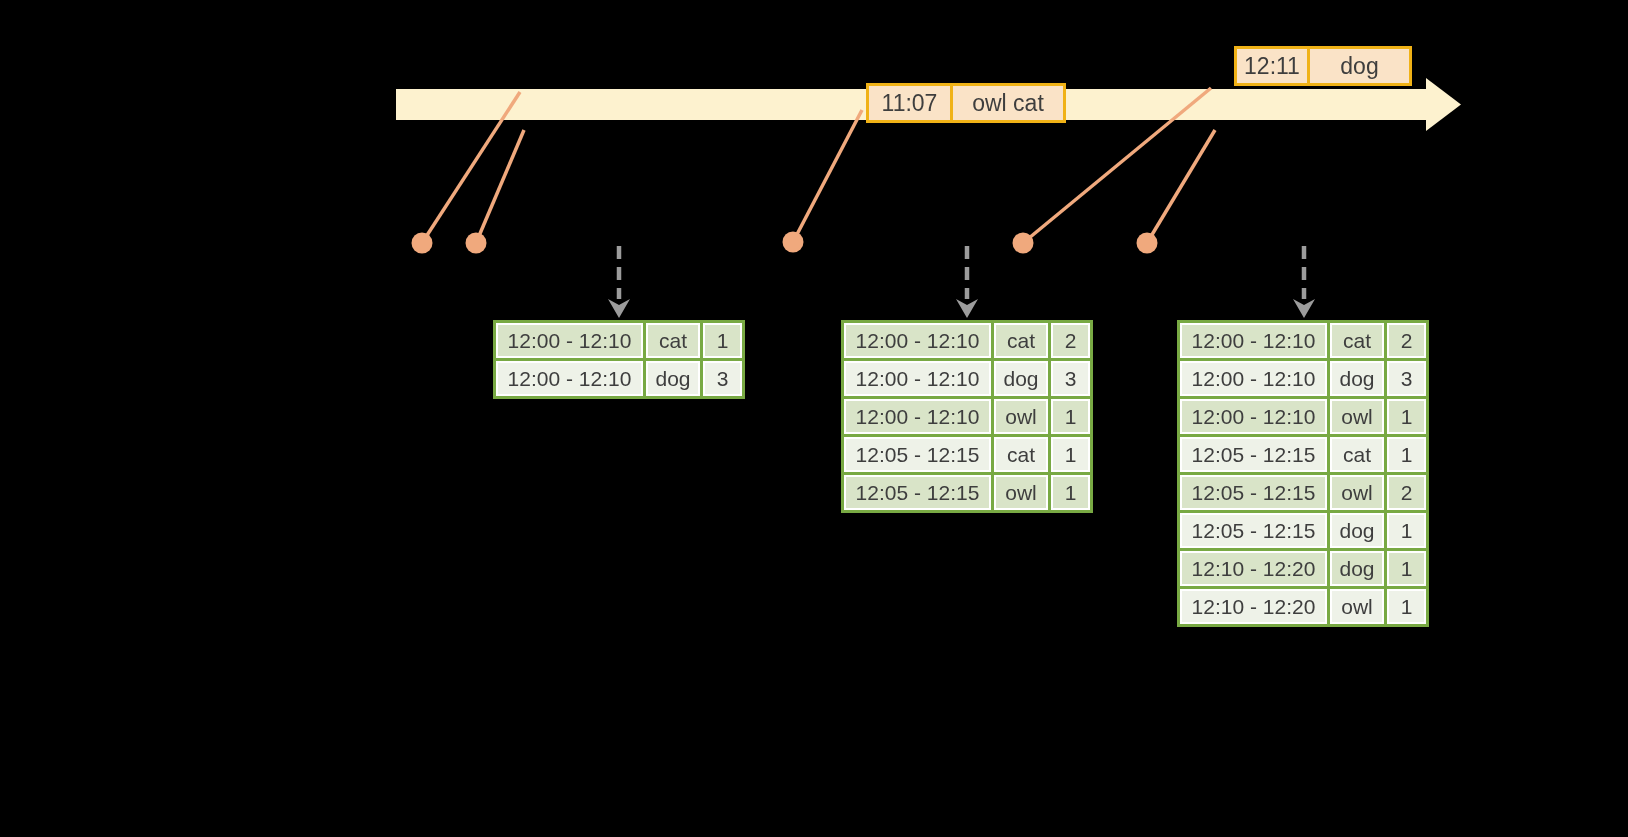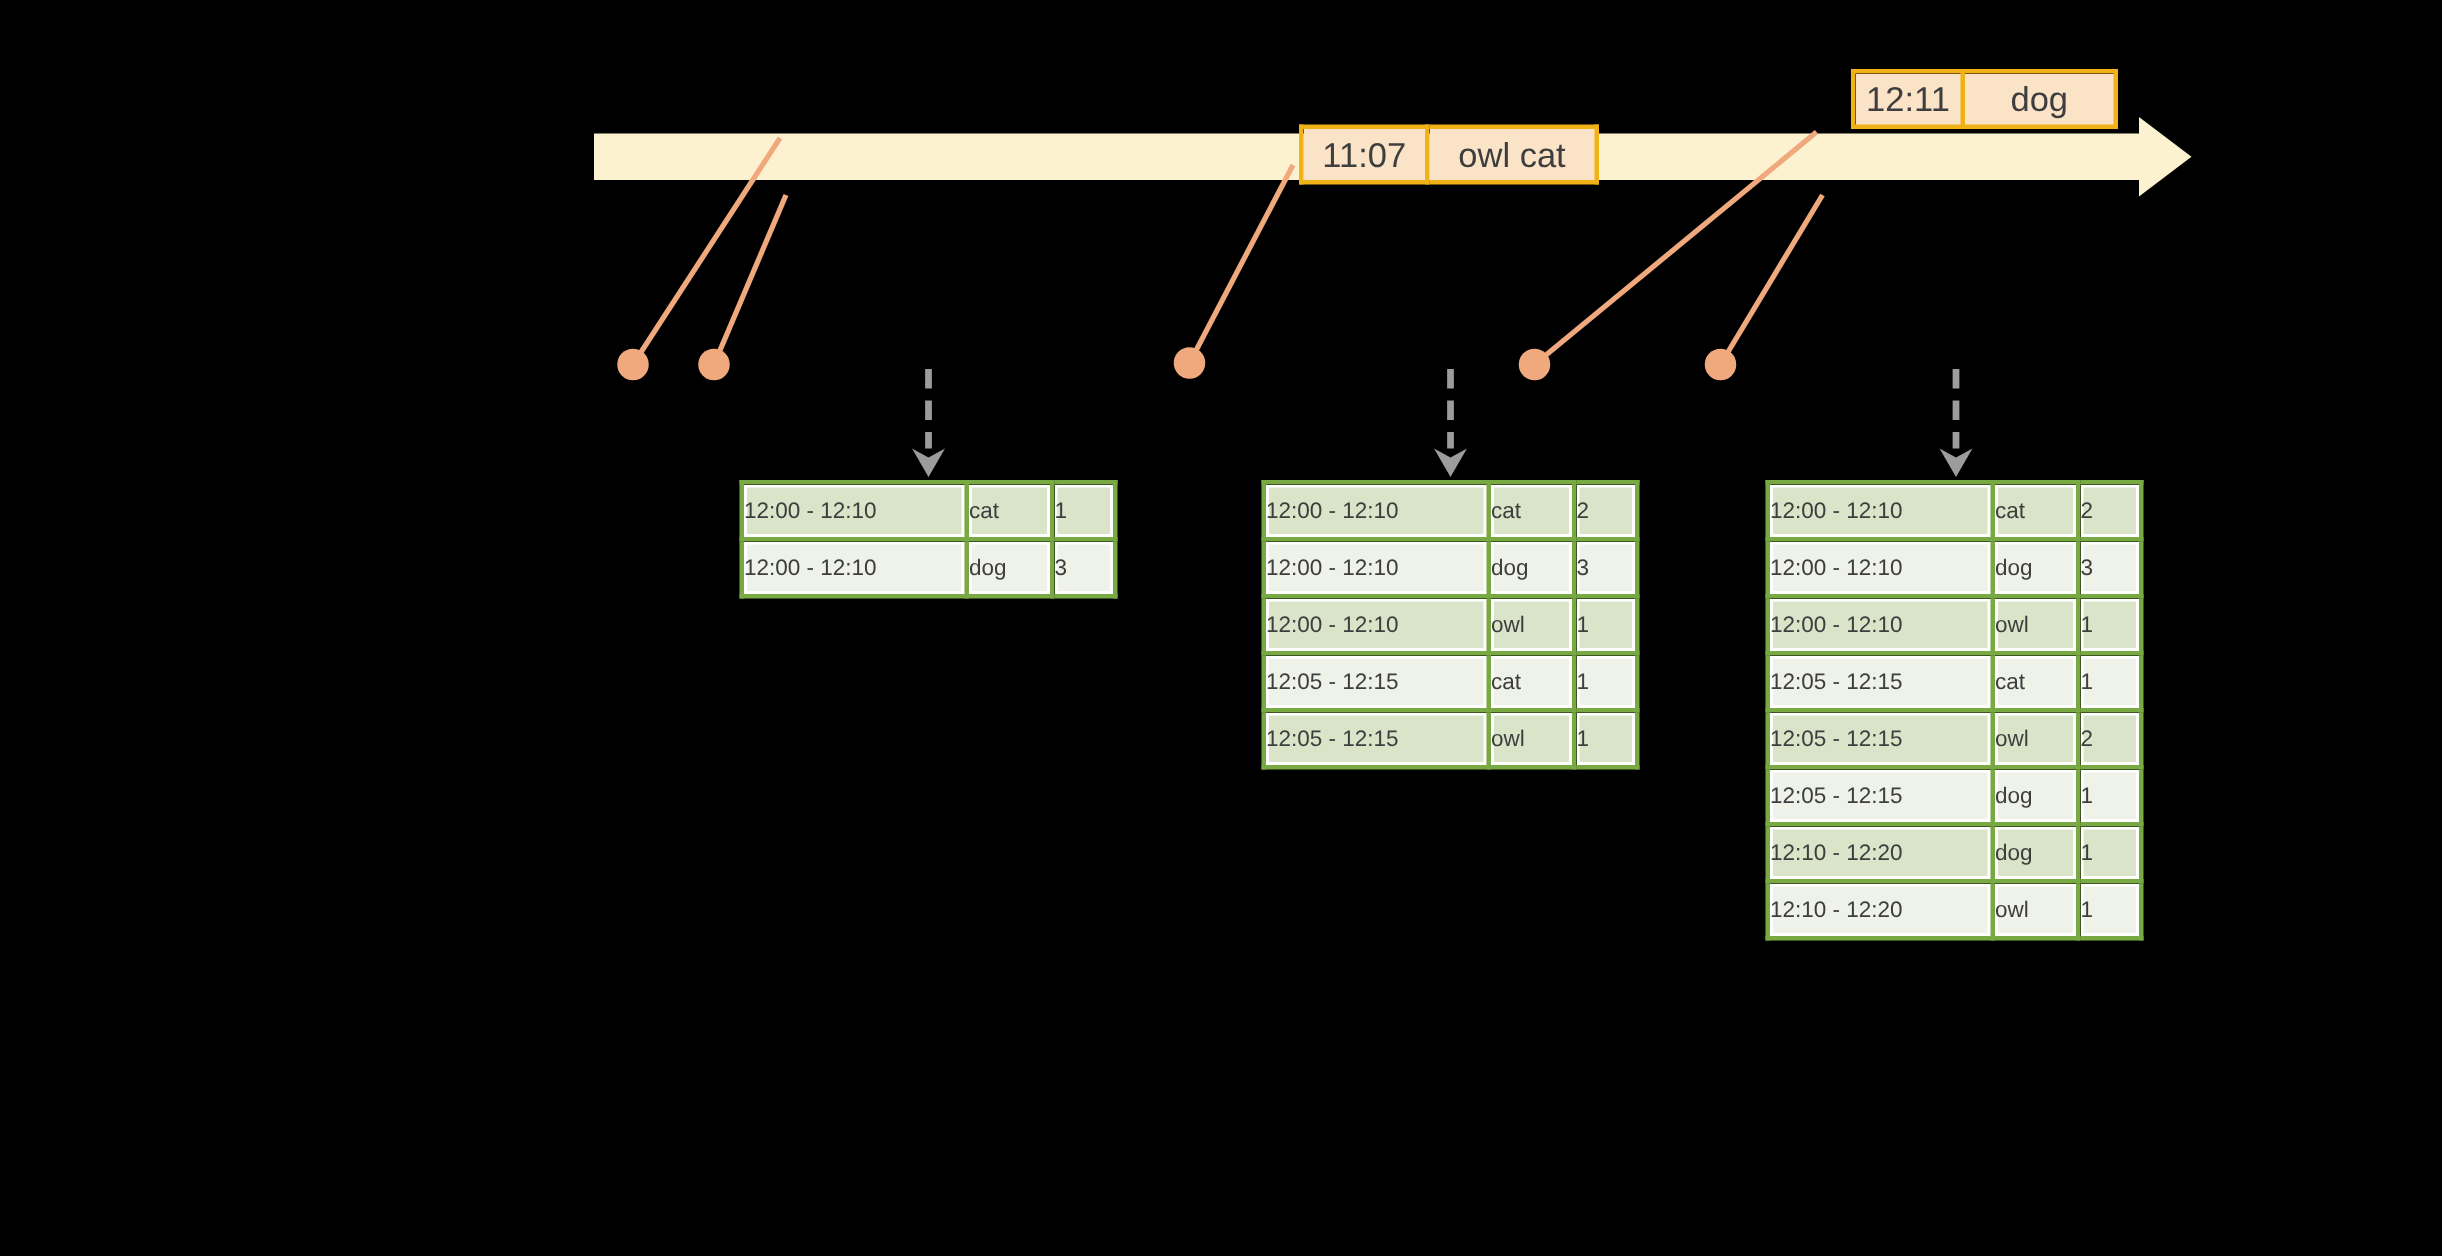--- a/index.html
+++ b/index.html
@@ -47,21 +47,22 @@
   }
   .result-table table {
     border-collapse: collapse;
     table-layout: fixed;
   }
   .result-table td {
     border: 3px solid var(--result-border, #78a943);
     box-shadow: inset 0 0 0 2px #ffffff;
     height: 35px;
     line-height: 35px;
-    font-size: 15px;
+    text-align: center;
+    font-size: 21px;
     padding: 0;
     overflow: hidden;
     white-space: nowrap;
   }
   .result-table tr.alt-a td { background: var(--result-fill-dark, #d9e4c8); }
   .result-table tr.alt-b td { background: var(--result-fill-light, #eef2e8); }
 </style>
 </head>
 <body>
 

